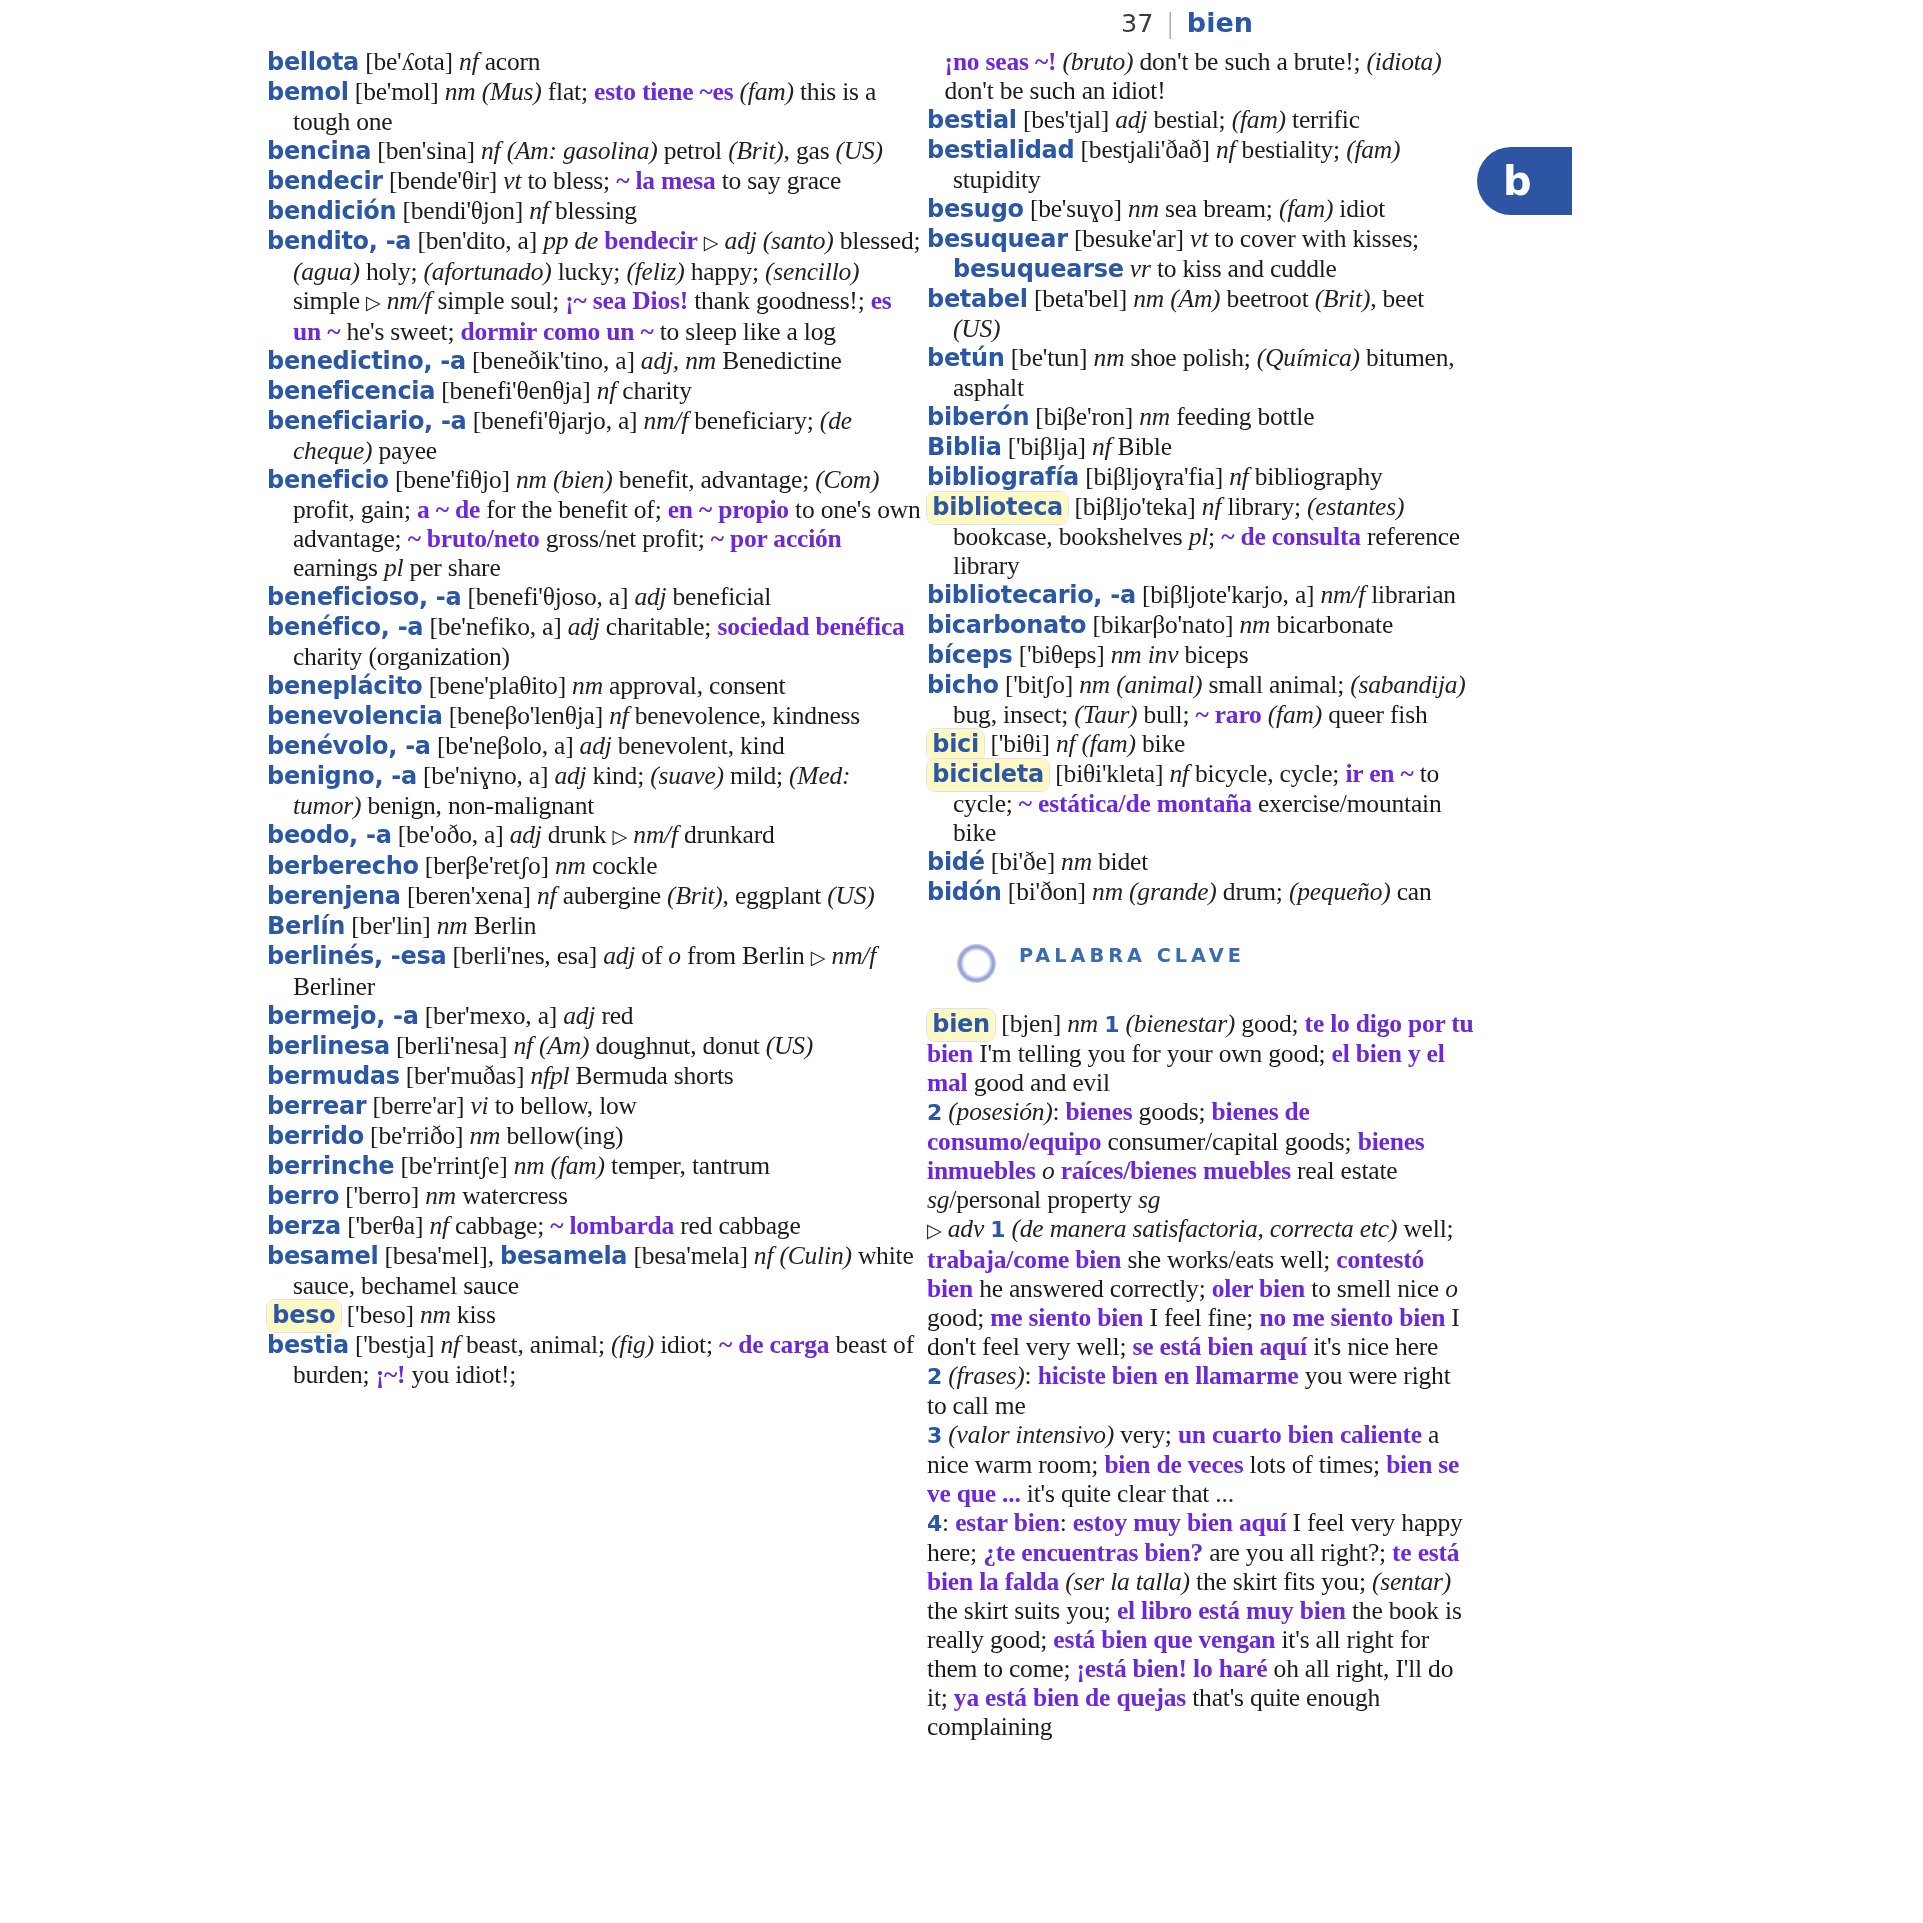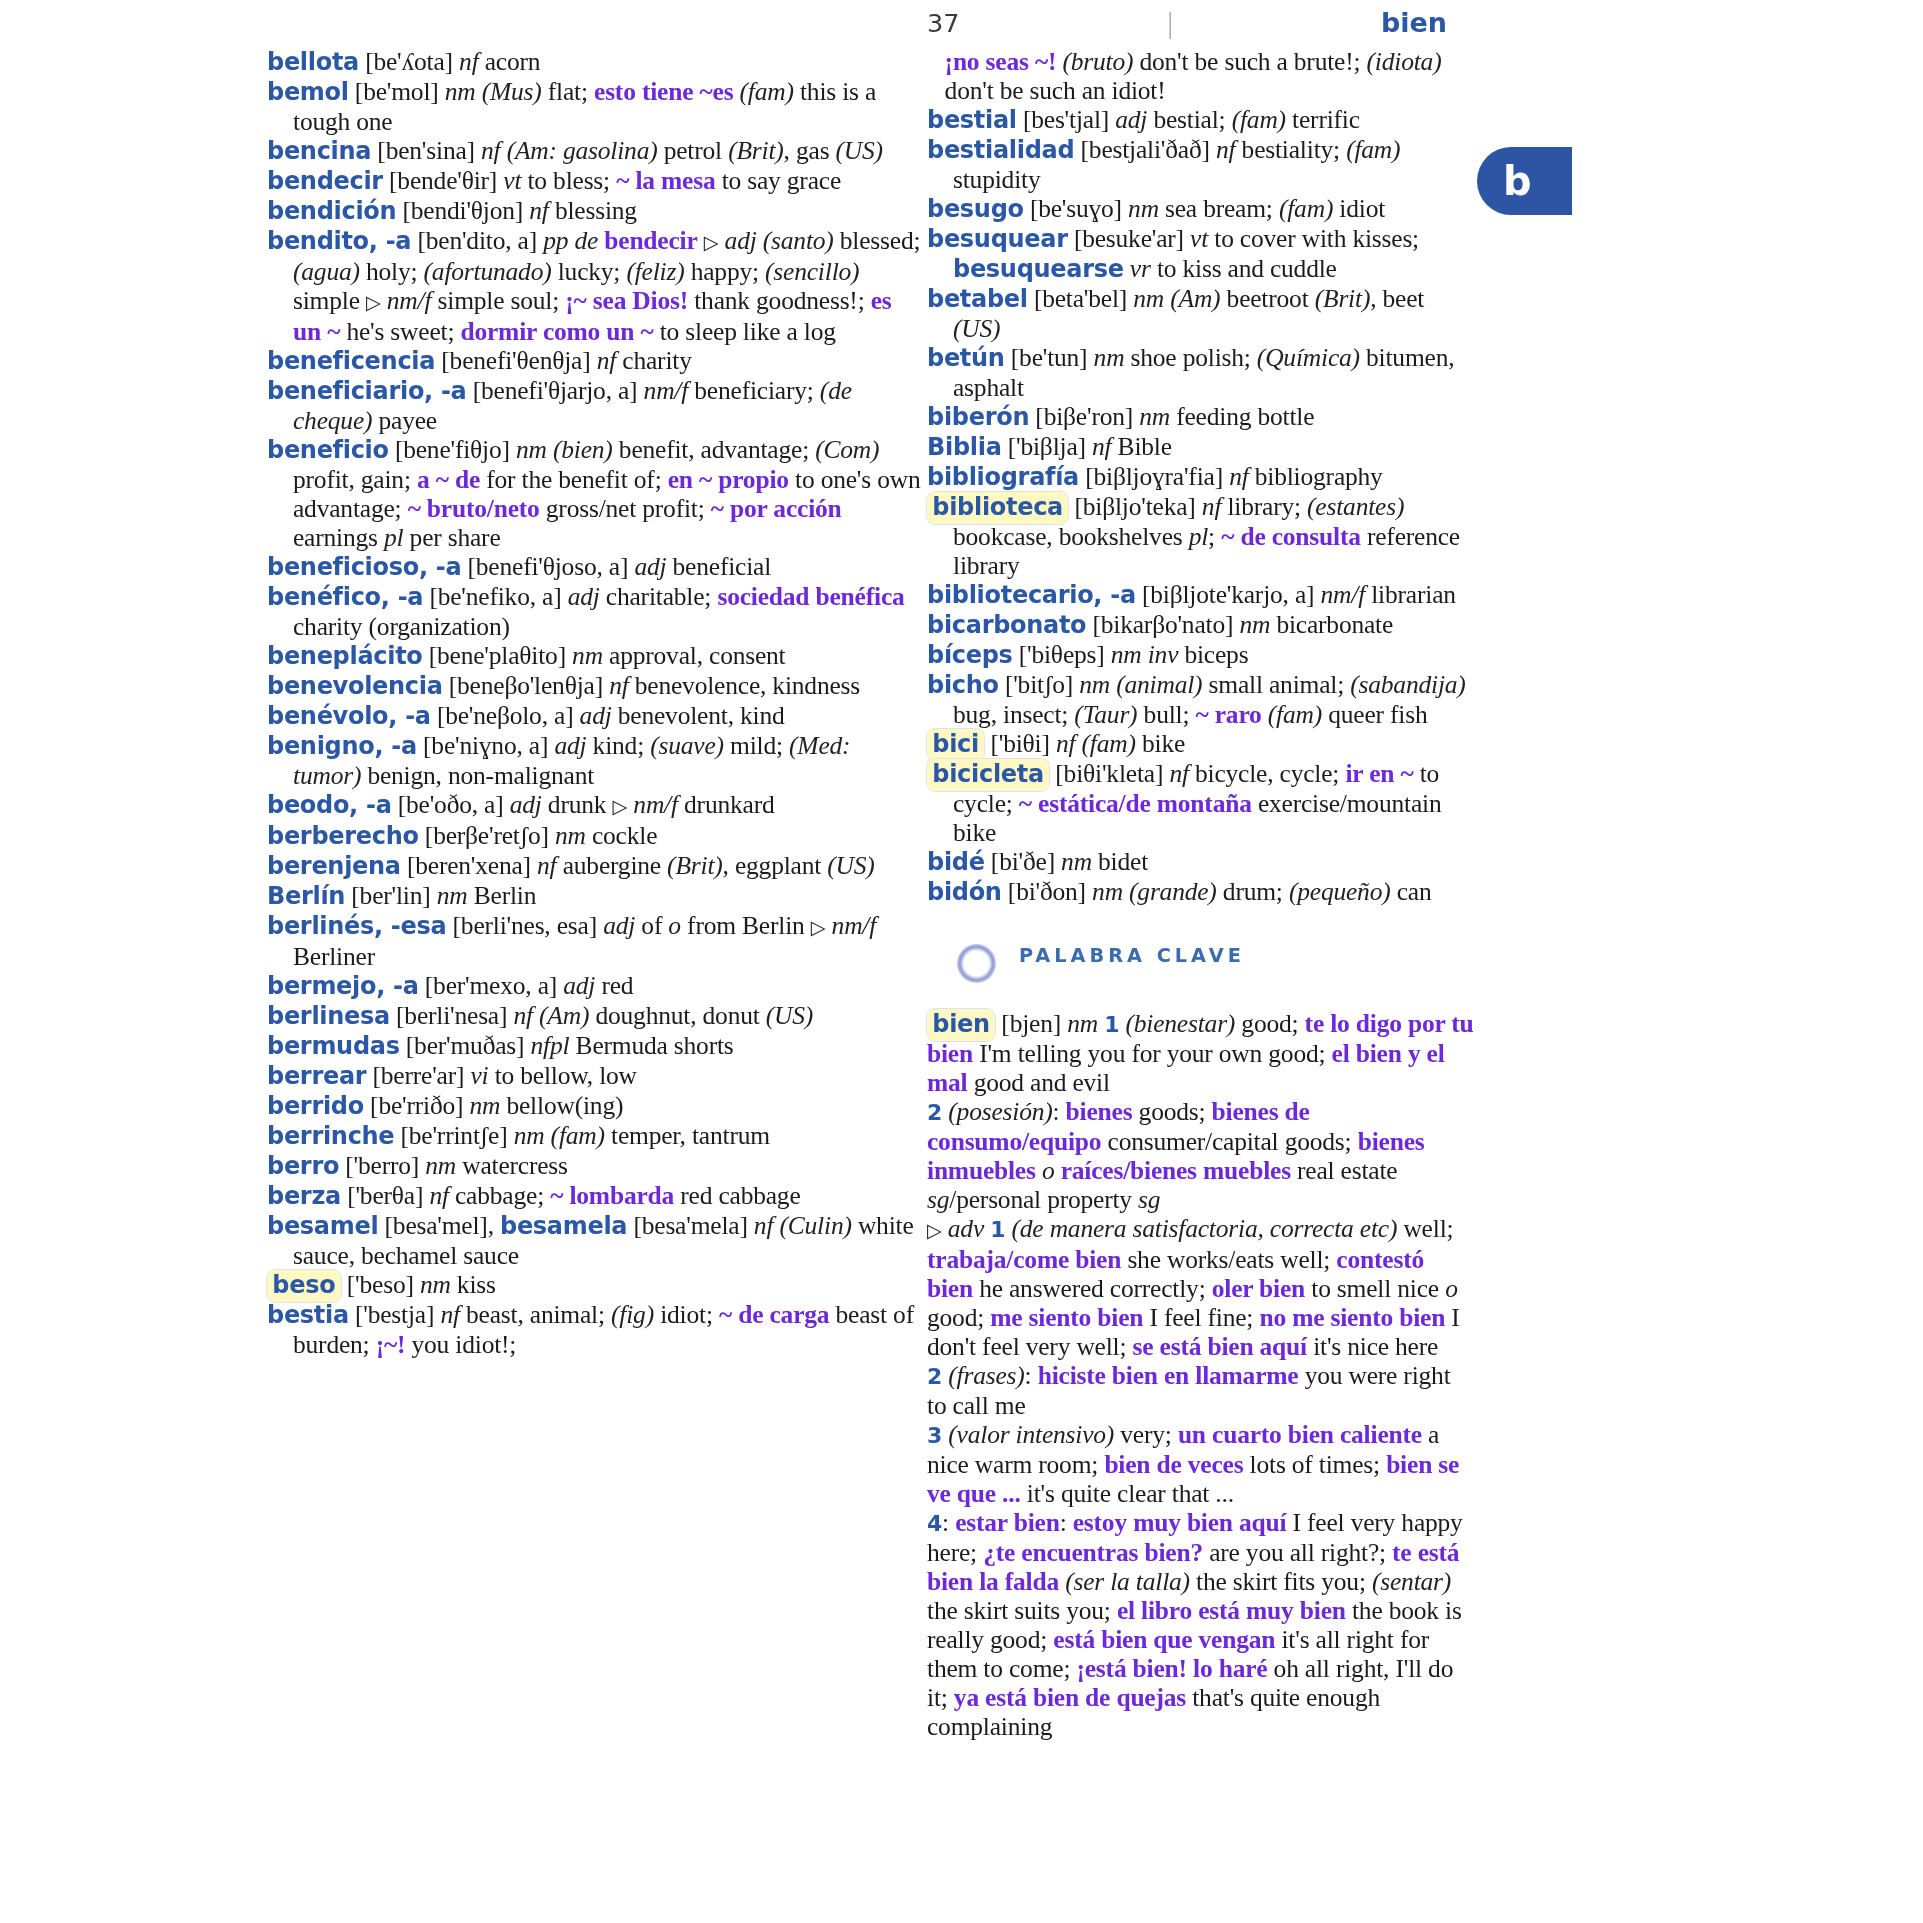--- a/index.html
+++ b/index.html
@@ -3,21 +3,21 @@
 <meta charset="utf-8">
 <style>
   html,body{margin:0;padding:0;}
   body{
     width:1923px;height:1923px;background:#ffffff;position:relative;
     font-family:"Liberation Serif","DejaVu Serif",serif;color:#1b1b1b;
     overflow:hidden;
   }
   #pageheader{
     position:absolute;top:7px;left:927px;width:520px;
-    display:flex;justify-content:space-between;align-items:baseline;gap:12.3px;
+    display:flex;justify-content:center;align-items:baseline;gap:12.3px;
   }
   #page-number{font-family:"DejaVu Sans","Liberation Sans",sans-serif;font-size:25.5px;color:#3b3b3b;}
   #header-sep{font-family:"DejaVu Sans",sans-serif;font-size:26px;color:#9a9a9a;font-weight:200;}
   #guide-word{font-family:"DejaVu Sans","Liberation Sans",sans-serif;font-size:27px;font-weight:bold;color:#2b57a7;}
   #thumb-tab{
     position:absolute;left:1477px;top:147px;width:95px;height:68px;
     background:#2d55a4;border-radius:34px 0 0 34px;
     color:#ffffff;font-family:"DejaVu Sans","Liberation Sans",sans-serif;
     font-weight:bold;font-size:40px;line-height:1;
     display:flex;align-items:center;padding-left:26px;box-sizing:border-box;
@@ -70,20 +70,21 @@
   <span>b</span>
 </div>
 
 <div id="col-left" class="col">
     <p class="entry"><span class="hw">bellota</span><span> [be'ʎota] </span><span class="ital">nf</span><span> acorn</span></p>
     <p class="entry"><span class="hw">bemol</span><span> [be'mol] </span><span class="ital">nm (Mus)</span><span> flat; </span><span class="bold">esto tiene ~es</span><span class="ital"> (fam)</span><span> this is a tough one</span></p>
     <p class="entry"><span class="hw">bencina</span><span> [ben'sina] </span><span class="ital">nf (Am: gasolina)</span><span> petrol </span><span class="ital">(Brit)</span><span>, gas </span><span class="ital">(US)</span></p>
     <p class="entry"><span class="hw">bendecir</span><span> [bende'θir] </span><span class="ital">vt</span><span> to bless; </span><span class="bold">~ la mesa</span><span> to say grace</span></p>
     <p class="entry"><span class="hw">bendición</span><span> [bendi'θjon] </span><span class="ital">nf</span><span> blessing</span></p>
     <p class="entry"><span class="hw">bendito, -a</span><span> [ben'dito, a] </span><span class="ital">pp de</span><span> </span><span class="bold">bendecir</span><span> </span><span class="tri">▷</span><span class="ital"> adj</span><span> </span><span class="ital">(santo)</span><span> blessed; </span><span class="ital">(agua)</span><span> holy; </span><span class="ital">(afortunado)</span><span> lucky; </span><span class="ital">(feliz)</span><span> happy; </span><span class="ital">(sencillo)</span><span> simple </span><span class="tri">▷</span><span class="ital"> nm/f</span><span> simple soul; </span><span class="bold">¡~ sea Dios!</span><span> thank goodness!; </span><span class="bold">es un ~</span><span> he's sweet; </span><span class="bold">dormir como un ~</span><span> to sleep like a log</span></p>
+    <p class="entry"><span class="hw">benedictino, -a</span><span> [beneðik'tino, a] </span><span class="ital">adj, nm</span><span> Benedictine</span></p>
     <p class="entry"><span class="hw">beneficencia</span><span> [benefi'θenθja] </span><span class="ital">nf</span><span> charity</span></p>
     <p class="entry"><span class="hw">beneficiario, -a</span><span> [benefi'θjarjo, a] </span><span class="ital">nm/f</span><span> beneficiary; </span><span class="ital">(de cheque)</span><span> payee</span></p>
     <p class="entry"><span class="hw">beneficio</span><span> [bene'fiθjo] </span><span class="ital">nm (bien)</span><span> benefit, advantage; </span><span class="ital">(Com)</span><span> profit, gain; </span><span class="bold">a ~ de</span><span> for the benefit of; </span><span class="bold">en ~ propio</span><span> to one's own advantage; </span><span class="bold">~ bruto/neto</span><span> gross/net profit; </span><span class="bold">~ por acción</span><span> earnings </span><span class="ital">pl</span><span> per share</span></p>
     <p class="entry"><span class="hw">beneficioso, -a</span><span> [benefi'θjoso, a] </span><span class="ital">adj</span><span> beneficial</span></p>
     <p class="entry"><span class="hw">benéfico, -a</span><span> [be'nefiko, a] </span><span class="ital">adj</span><span> charitable; </span><span class="bold">sociedad benéfica</span><span> charity (organization)</span></p>
     <p class="entry"><span class="hw">beneplácito</span><span> [bene'plaθito] </span><span class="ital">nm</span><span> approval, consent</span></p>
     <p class="entry"><span class="hw">benevolencia</span><span> [beneβo'lenθja] </span><span class="ital">nf</span><span> benevolence, kindness</span></p>
     <p class="entry"><span class="hw">benévolo, -a</span><span> [be'neβolo, a] </span><span class="ital">adj</span><span> benevolent, kind</span></p>
     <p class="entry"><span class="hw">benigno, -a</span><span> [be'niɣno, a] </span><span class="ital">adj</span><span> kind; </span><span class="ital">(suave)</span><span> mild; </span><span class="ital">(Med: tumor)</span><span> benign, non-malignant</span></p>
     <p class="entry"><span class="hw">beodo, -a</span><span> [be'oðo, a] </span><span class="ital">adj</span><span> drunk </span><span class="tri">▷</span><span class="ital"> nm/f</span><span> drunkard</span></p>

